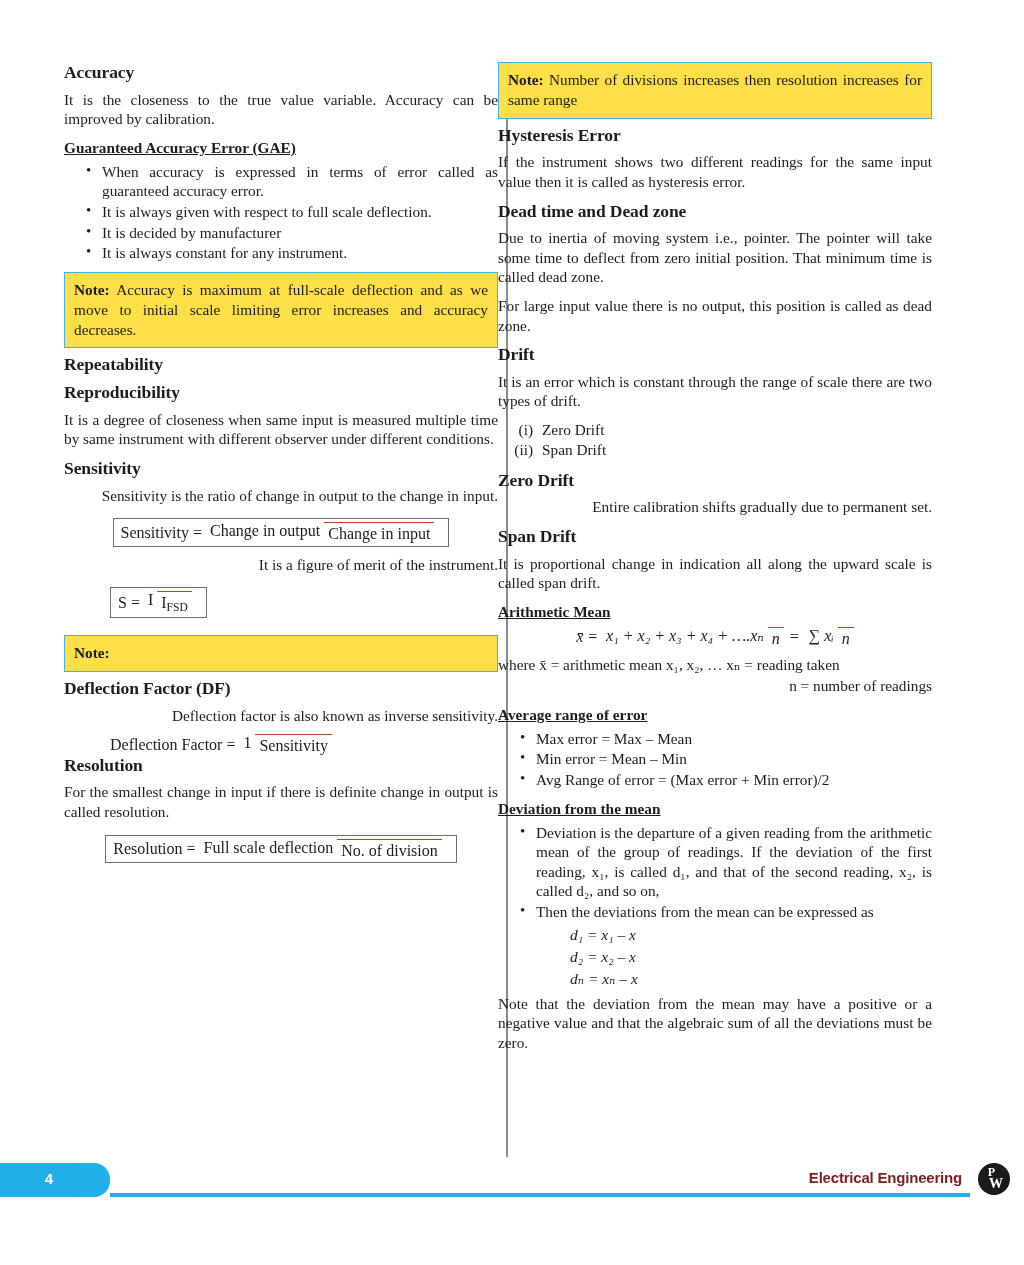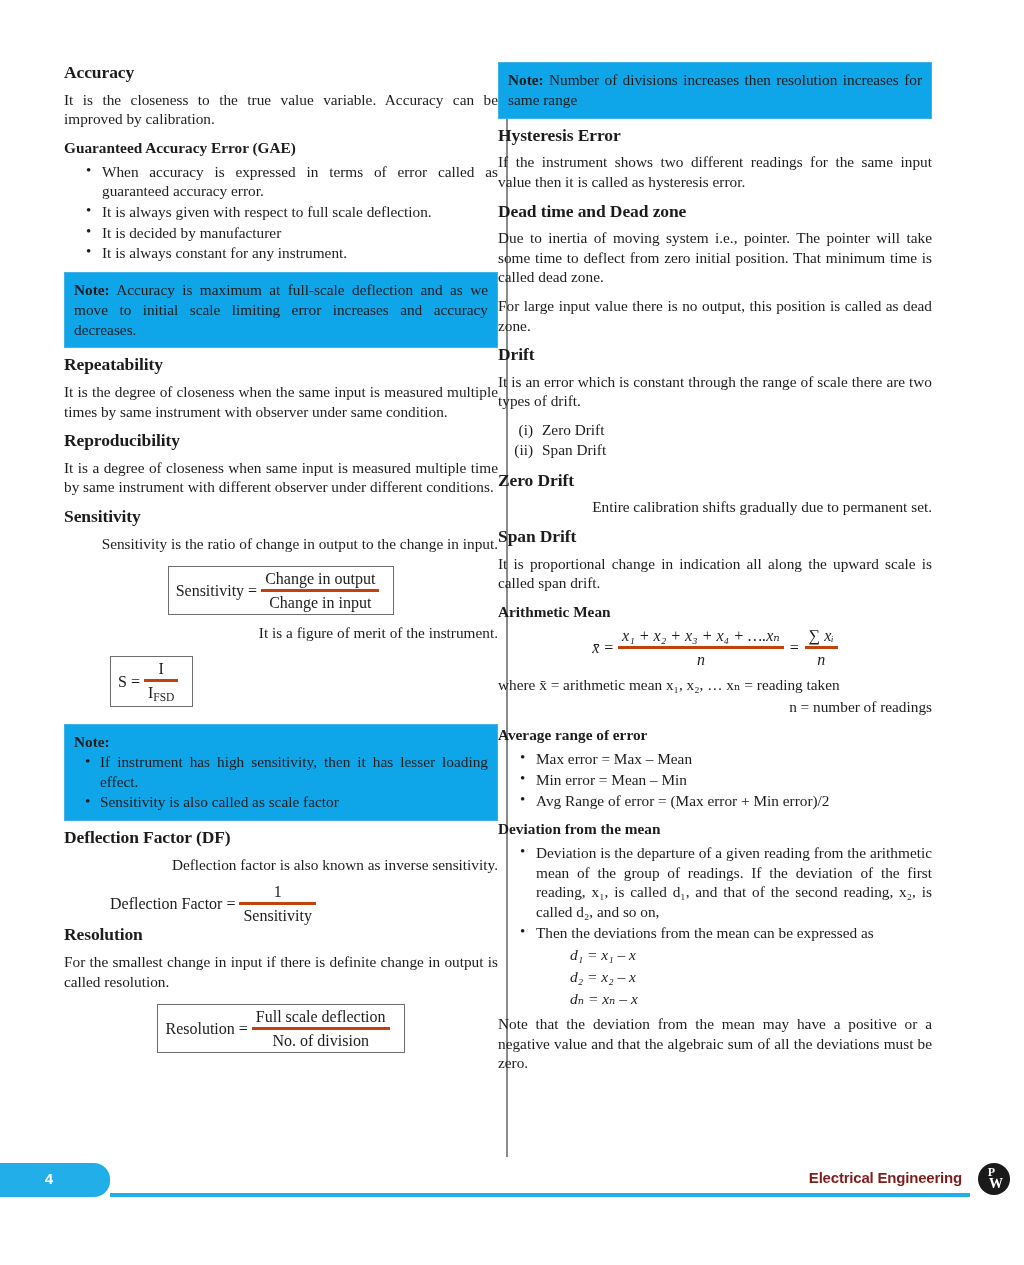--- a/index.html
+++ b/index.html
@@ -57,20 +57,21 @@
     text-justify: inter-word;
   }
   p.body.last { margin-bottom: 0; }
   p.nojust { text-align: right; }
 
   h3.sub {
     font-size: 15.3px;
     font-weight: bold;
     margin: 8px 0 5px 0;
     line-height: 1.25;
+    text-decoration: underline;
   }
 
   ul.bullets {
     margin: 0 0 9px 0;
     padding: 0 0 0 38px;
     list-style: none;
   }
   ul.bullets > li {
     position: relative;
     font-size: 15.3px;
@@ -80,21 +81,21 @@
   }
   ul.bullets > li::before {
     content: "\2022";
     position: absolute;
     left: -16px;
     top: -1px;
     font-size: 15px;
   }
 
   .notebox {
-    background: #0ea5e9;
+    background: #fde047;
     border: 1.5px solid #3fb3e8;
     padding: 7px 9px 8px 9px;
     margin: 9px 0 6px 0;
   }
   .notebox p {
     font-size: 15.3px;
     line-height: 1.3;
     margin: 0;
     text-align: justify;
   }
@@ -128,26 +129,26 @@
   .fwrap-indent { padding-left: 46px; }
   .eq {
     display: inline-flex;
     align-items: center;
     font-size: 16px;
     line-height: 1.1;
   }
   .eq .lhs { white-space: nowrap; padding-right: 4px; }
   .frac {
     display: inline-flex;
-    flex-direction: column;
+    flex-direction: row;
     text-align: center;
     vertical-align: middle;
   }
   .frac .num { padding: 0 4px 1px 4px; }
-  .frac .den { padding: 2px 4px 0 4px; border-top: 3px solid #c2410c; }
+  .frac .den { padding: 2px 4px 0 4px; border-top: 1px solid #c2410c; }
   sub { font-size: 0.72em; vertical-align: -0.28em; }
   .ital { font-style: italic; }
 
   .romanlist {
     margin: 0 0 9px 0;
     padding: 0;
     list-style: none;
   }
   .romanlist li {
     font-size: 15.3px;
@@ -255,21 +256,20 @@
         <li>It is always given with respect to full scale deflection.</li>
         <li>It is decided by manufacturer</li>
         <li>It is always constant for any instrument.</li>
       </ul>
 
       <div class="notebox">
         <p><span class="nlabel">Note:</span><span> Accuracy is maximum at full-scale deflection and as we move to initial scale limiting error increases and accuracy decreases.</span></p>
       </div>
 
       <h2 class="section spacer-top">Repeatability</h2>
-      <p class="body">It is the degree of closeness when the same input is measured multiple times by same instrument with observer under same condition.</p>
 
       <h2 class="section spacer-top-sm">Reproducibility</h2>
       <p class="body">It is a degree of closeness when same input is measured multiple time by same instrument with different observer under different conditions.</p>
 
       <h2 class="section spacer-top-sm">Sensitivity</h2>
       <p class="body nojust">Sensitivity is the ratio of change in output to the change in input.</p>
 
       <div class="fwrap-center">
         <div class="fbox">
           <span class="eq">
@@ -291,24 +291,20 @@
             <span class="frac">
               <span class="num">I</span>
               <span class="den"><span>I</span><sub>FSD</sub></span>
             </span>
           </span>
         </div>
       </div>
 
       <div class="notebox">
         <p><span class="nlabel">Note:</span></p>
-        <ul>
-          <li>If instrument has high sensitivity, then it has lesser loading effect.</li>
-          <li>Sensitivity is also called as scale factor</li>
-        </ul>
       </div>
 
       <h2 class="section spacer-top">Deflection Factor (DF)</h2>
       <p class="body nojust">Deflection factor is also known as inverse sensitivity.</p>
 
       <div class="fwrap-indent">
         <span class="eq">
           <span class="lhs">Deflection Factor =</span>
           <span class="frac">
             <span class="num">1</span>

